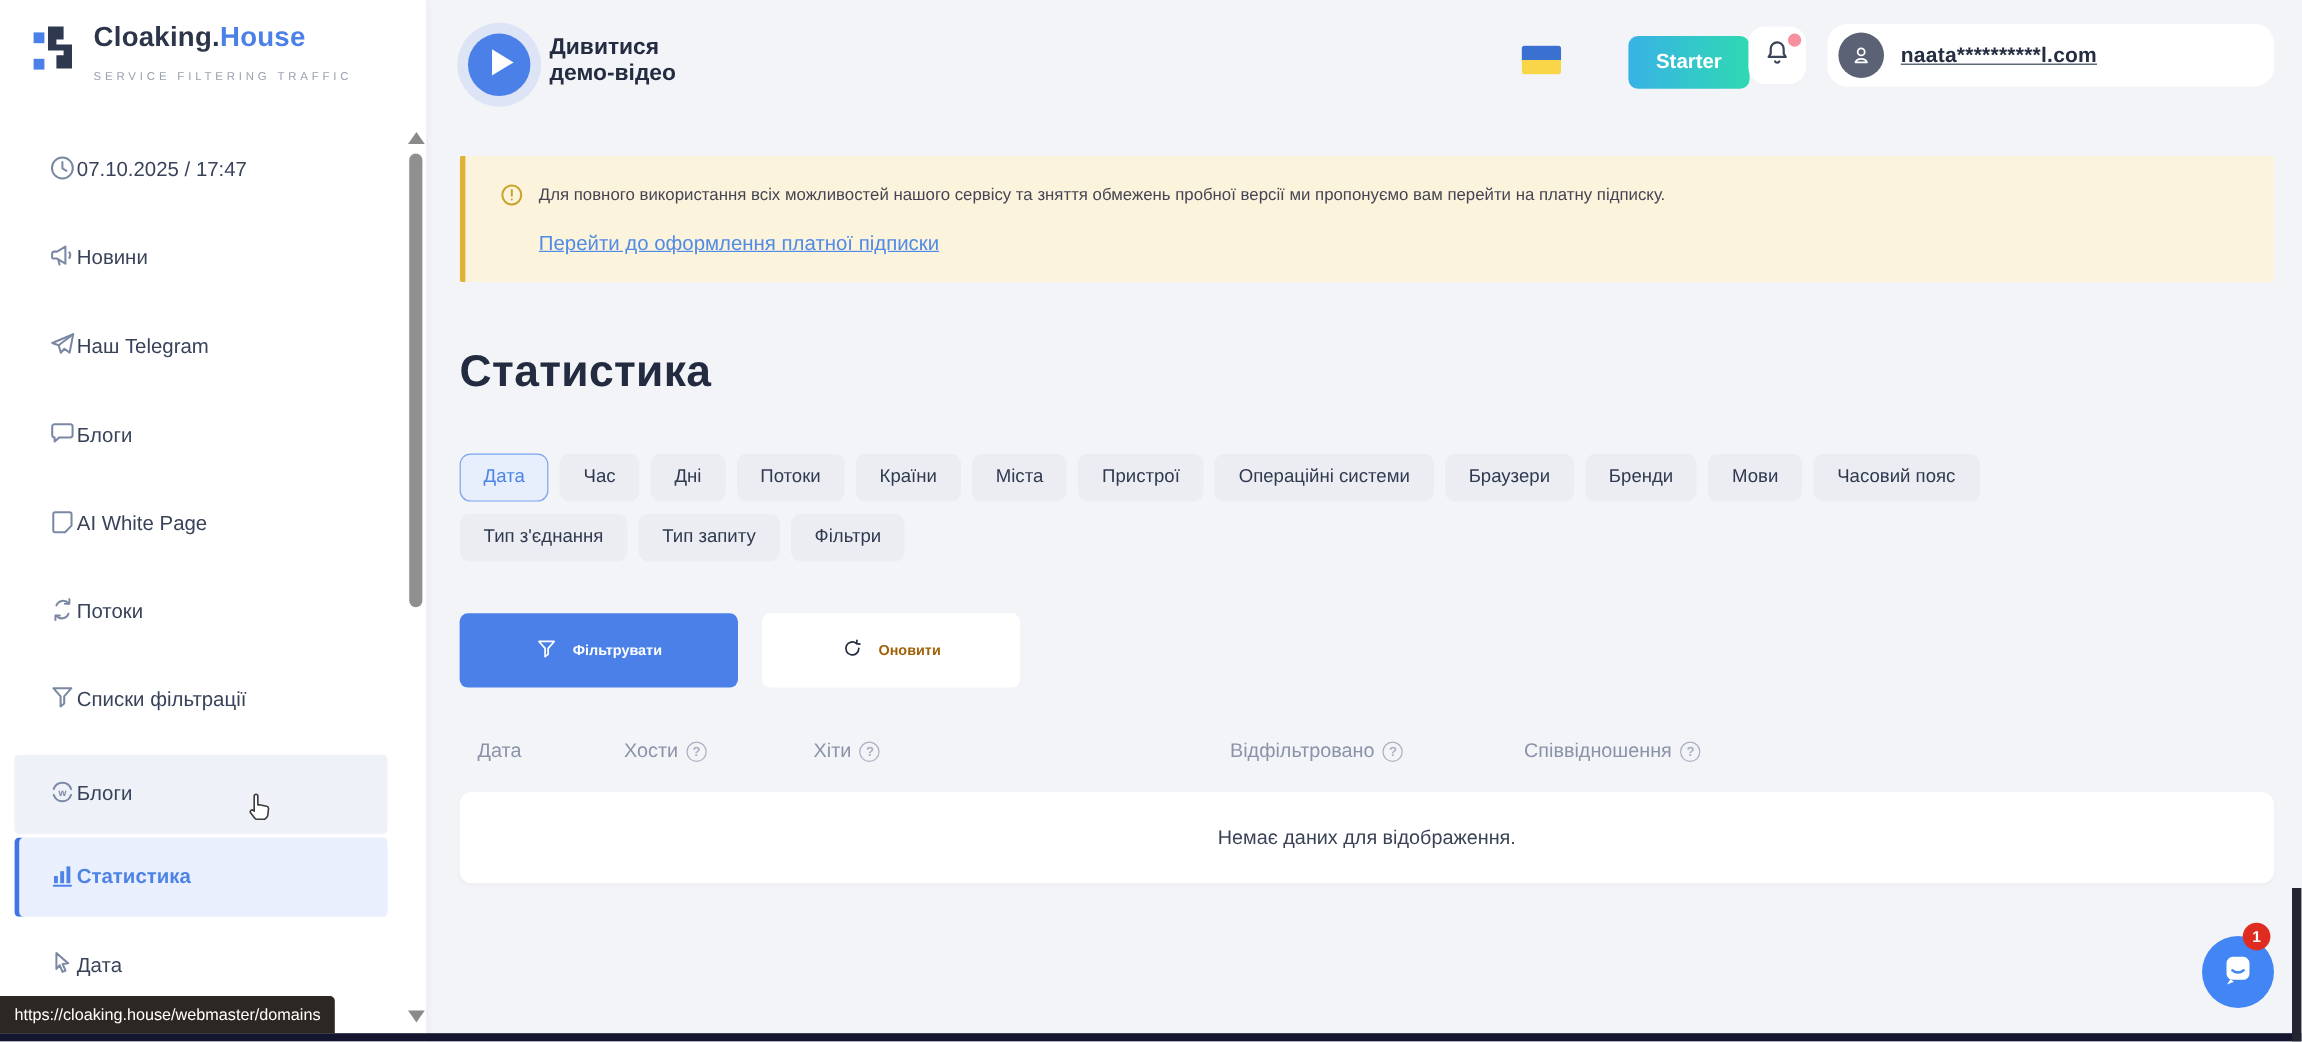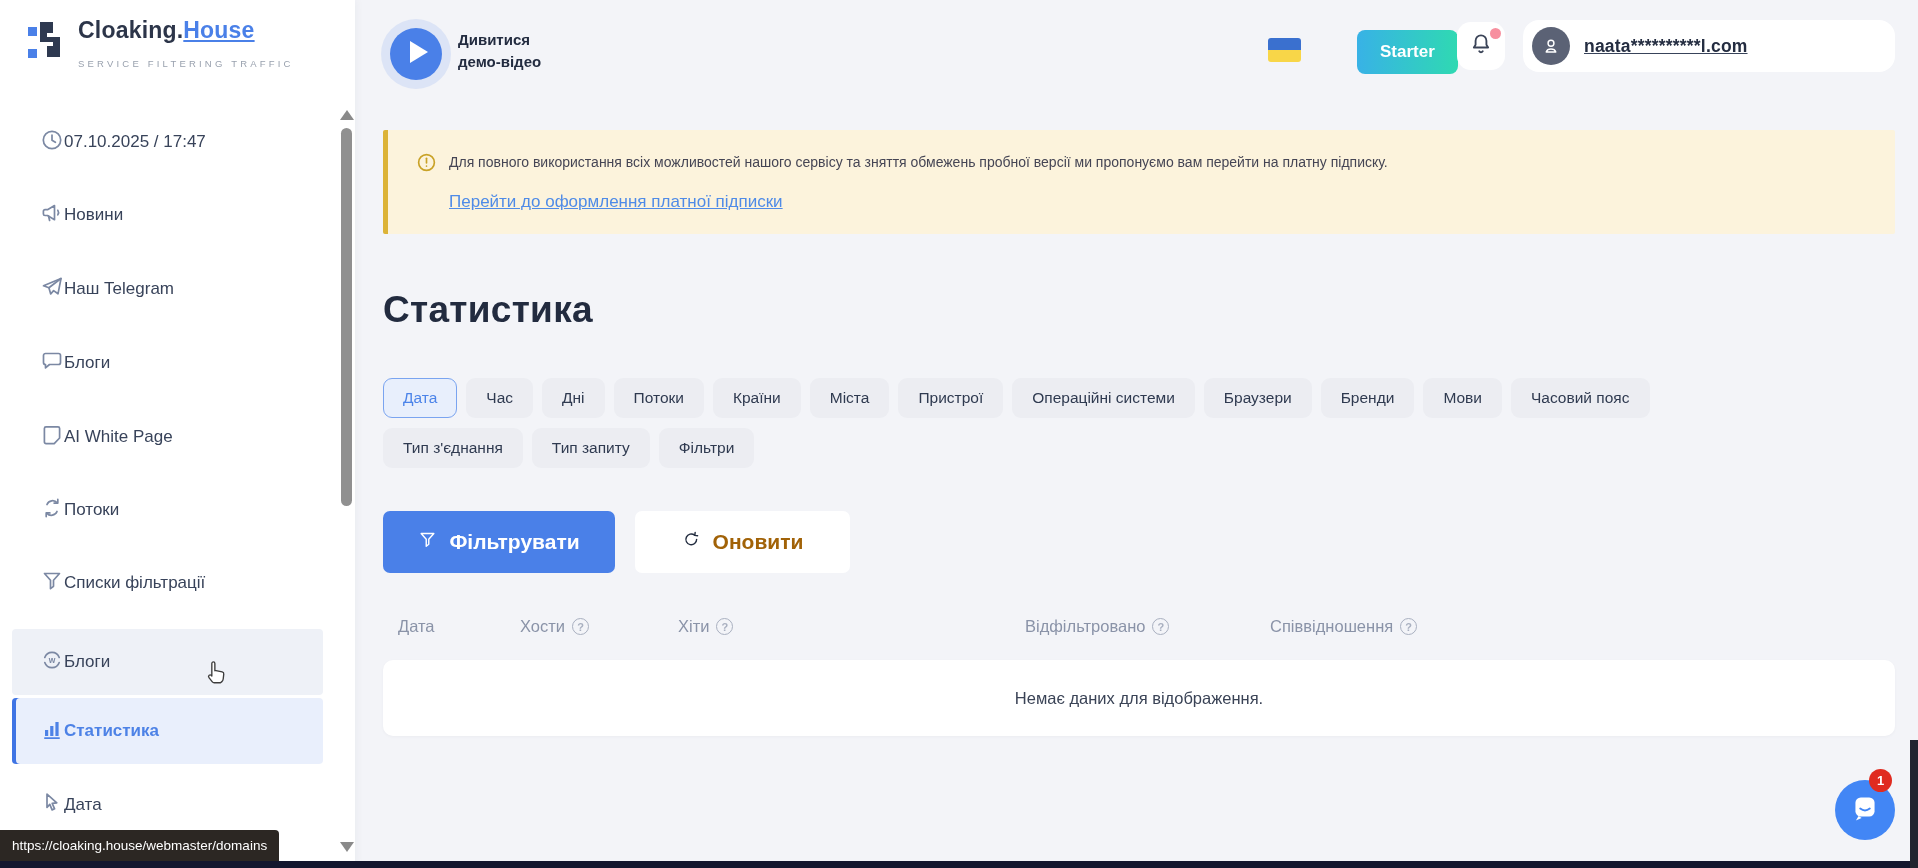--- a/index.html
+++ b/index.html
@@ -9,21 +9,21 @@
     background:#f3f4f8; font-family:"Liberation Sans","DejaVu Sans",sans-serif;
     color:#38435a;
   }
   .abs { position:absolute; }
 
   
   .sidebar { position:absolute; left:0; top:0; width:355px; height:868px; background:#fff;
              box-shadow:2px 0 8px rgba(30,40,70,.04); }
   .logo { position:absolute; left:26px; top:18px; display:flex; align-items:center; gap:12px; cursor:pointer; }
   .logo-name { font-size:23px; font-weight:700; color:#2c3549; letter-spacing:.2px; line-height:24px;}
-  .logo-name .accent { color:#4a80e8;text-decoration:underline; }
+  .logo-name .accent { color:#4a80e8; }
   .logo-tagline { font-size:9.5px; color:#99a1ae; letter-spacing:3.2px; margin-top:16px; white-space:nowrap;}
 
   .nav-item { position:absolute; left:12px; width:311px; height:66px; display:flex; align-items:center;
               padding-left:28px; border-radius:4px; font-size:17px; font-weight:500;
               color:#38435a; cursor:pointer; }
   .nav-item svg { flex:0 0 auto; }
   .nav-item.hover { background:#eef1f7; }
   .nav-item.active { background:#e9effc; color:#4d82e6; font-weight:700;
                      box-shadow:inset 4px 0 0 #3f74e4; }
   .icon-stroke { stroke:#7b88a3; fill:none; stroke-width:1.7; stroke-linecap:round; stroke-linejoin:round; }
@@ -32,21 +32,21 @@
   .sb-arrow-up { position:absolute; left:340px; top:110px; width:0; height:0;
     border-left:7px solid transparent; border-right:7px solid transparent; border-bottom:10px solid #8a8a8a; }
   .sb-thumb { position:absolute; left:341px; top:128px; width:11px; height:378px; background:#909090; border-radius:6px; }
   .sb-arrow-down { position:absolute; left:340px; top:842px; width:0; height:0;
     border-left:7px solid transparent; border-right:7px solid transparent; border-top:10px solid #8a8a8a; }
 
   
   .play-btn { left:390px; top:28px; width:52px; height:52px; border-radius:50%;
     background:#4a80e8; box-shadow:0 0 0 9px rgba(88,134,235,.14);
     display:flex; align-items:center; justify-content:center; cursor:pointer; }
-  .demo-label { left:458px; top:29px; width:118px; font-size:15px; font-weight:700;
+  .demo-label { left:458px; top:29px; width:118px; font-size:19px; font-weight:700;
     color:#232c40; line-height:22px; cursor:pointer; }
   .flag { left:1268px; top:38px; width:33px; height:24px; border-radius:3px; overflow:hidden; cursor:pointer; }
   .flag .top { height:12px; background:#3a70cf; }
   .flag .bottom { height:12px; background:#f8d648; }
   .starter-btn { left:1357px; top:30px; height:44px; padding:0 23px; border-radius:8px;
     background:linear-gradient(90deg,#38b2e6,#2fd9b2); color:#fff; font-size:17px; font-weight:700;
     display:flex; align-items:center; cursor:pointer; }
   .bell-card { left:1457px; top:22px; width:48px; height:48px; border-radius:14px; background:#fff;
     display:flex; align-items:center; justify-content:center; cursor:pointer; }
   .bell-dot { position:absolute; left:1490px; top:28px; width:11px; height:11px; border-radius:50%; background:#f78f9f; }
@@ -67,21 +67,21 @@
   
   .page-title { left:383px; top:289px; font-size:37px; font-weight:800; color:#222b3f; letter-spacing:.3px; }
 
   .chips { left:383px; display:flex; gap:9px; }
   .chip { height:40px; padding:0 19px; display:flex; align-items:center; background:#ecedf2;
     border:1px solid transparent; border-radius:9px; font-size:15.5px; color:#2f3a50; cursor:pointer;
     white-space:nowrap; }
   .chip.active { background:#e8effc; border-color:#7aa4f0; color:#4c84e9; }
 
   .btn { border-radius:7px; display:flex; align-items:center; justify-content:center; gap:12px;
-    font-size:21px; font-weight:700; cursor:pointer; }
+    font-size:12px; font-weight:700; cursor:pointer; }
   .btn-filter { left:383px; top:511px; width:232px; height:62px; background:#4a80e8; color:#fff; }
   .btn-refresh { left:635px; top:511px; width:215px; height:62px; background:#fff; color:#a16207; }
 
   .thead { left:383px; top:617px; width:1512px; height:30px; color:#8a93a8; font-size:16.5px; }
   .th { position:absolute; top:0; display:flex; align-items:center; gap:7px; }
   .help-badge { width:17px; height:17px; border-radius:50%; border:1.6px solid #a9b0c0; color:#a9b0c0;
     font-size:11px; font-weight:700; display:flex; align-items:center; justify-content:center; cursor:pointer; }
 
   .empty-card { left:383px; top:660px; width:1512px; height:76px; background:#fff; border-radius:10px;
     display:flex; align-items:center; justify-content:center; font-size:16.5px; color:#3a4356;

